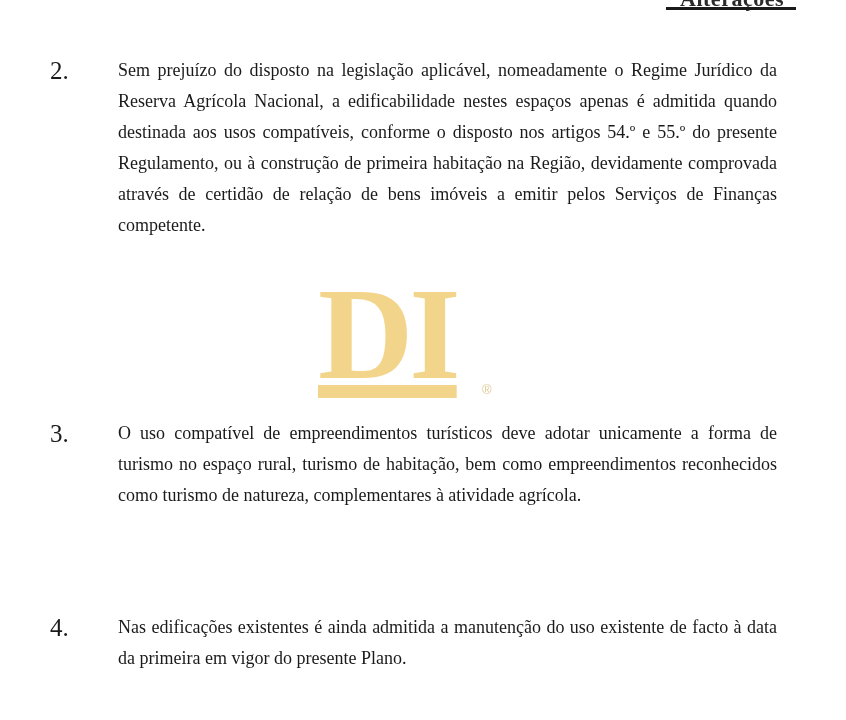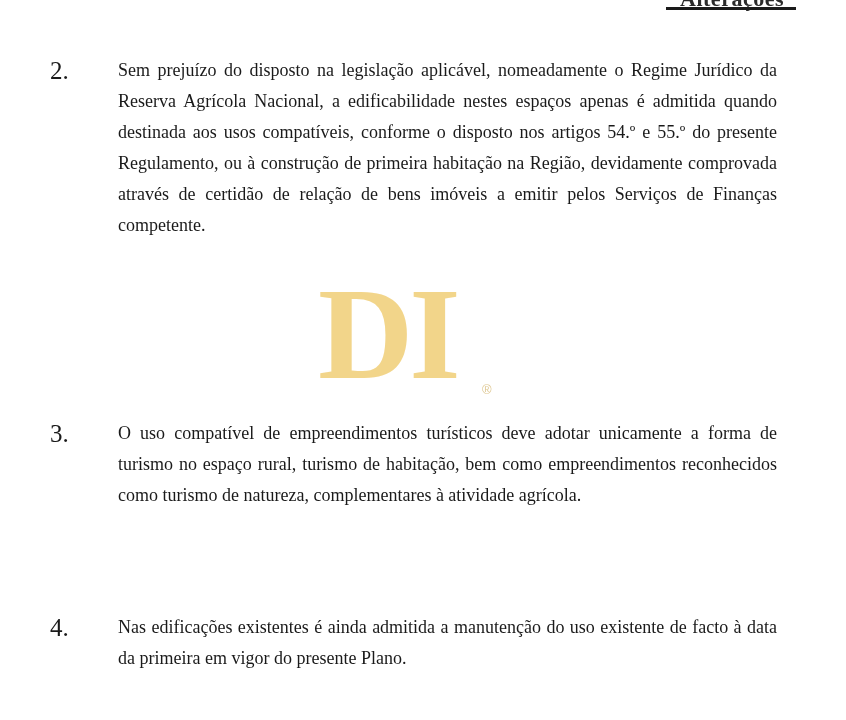--- a/index.html
+++ b/index.html
@@ -55,20 +55,21 @@
     pointer-events: none;
     z-index: 0;
   }
   .watermark .wm-text {
     font-family: "Liberation Serif", serif;
     font-size: 132px;
     font-weight: bold;
     color: rgba(232, 178, 42, 0.55);
     line-height: 1;
     letter-spacing: -4px;
+    text-decoration: underline;
   }
   .watermark .wm-reg {
     position: absolute;
     left: 164px;
     top: 114px;
     font-family: "Liberation Sans", sans-serif;
     font-size: 13px;
     color: rgba(200, 160, 70, 0.6);
   }
 

